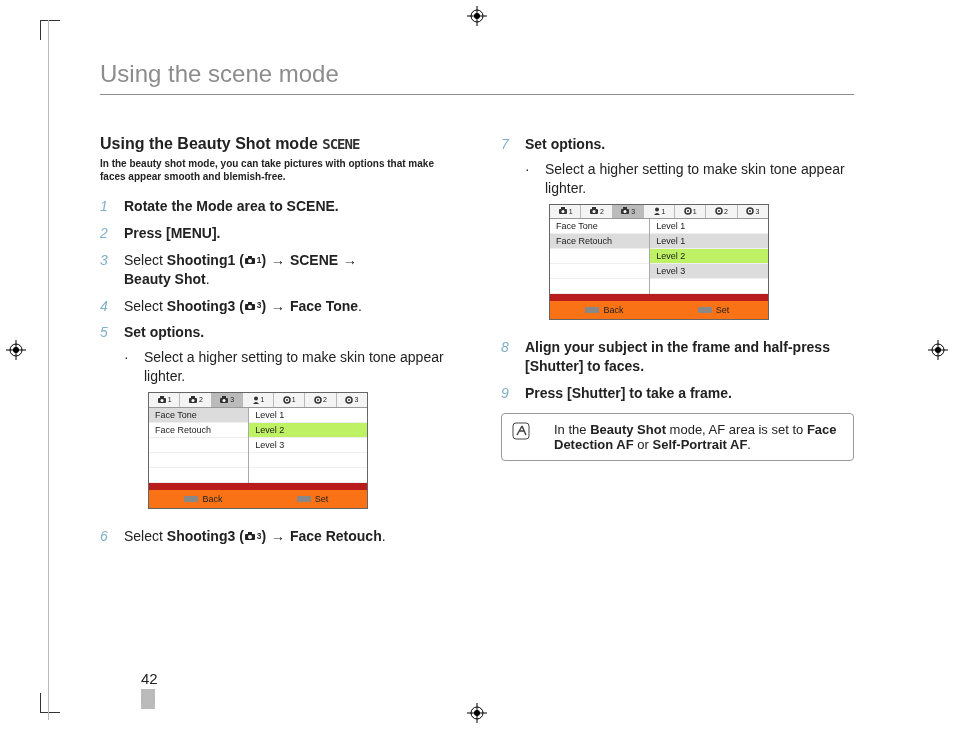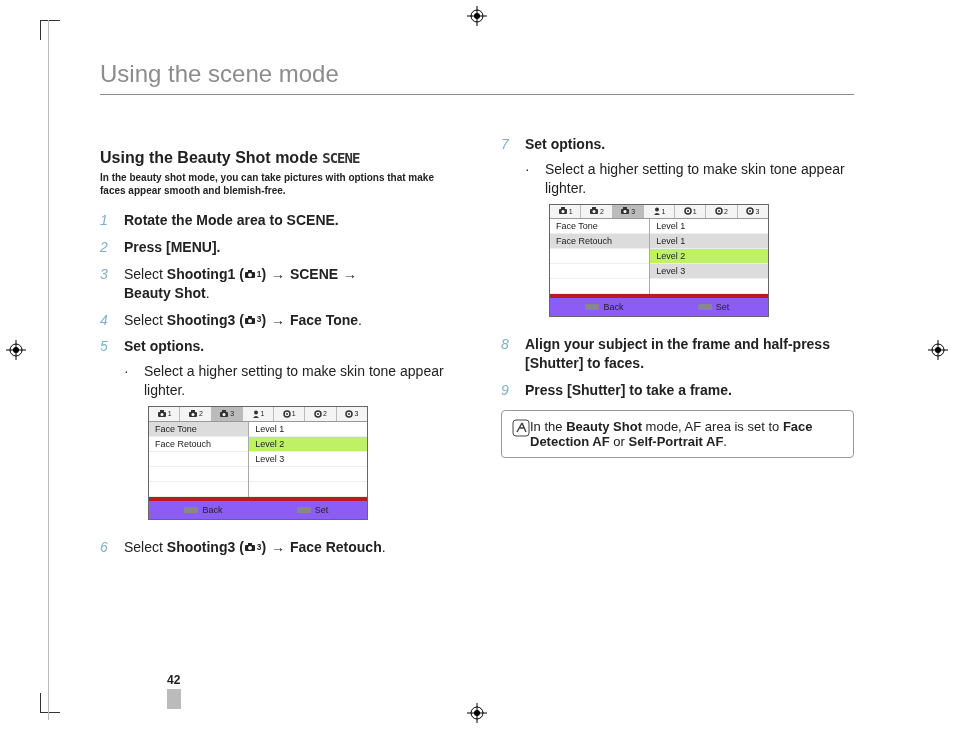--- a/index.html
+++ b/index.html
@@ -23,21 +23,21 @@
   .reg-right{ position: absolute; right: 6px; top: 48%; transform: translateY(-50%); }
   .page-title {
     color: #8c8c8c;
     font-size: 24px;
     border-bottom: 1px solid #8c8c8c;
     padding-bottom: 6px;
     margin-bottom: 40px;
   }
   .columns { display: flex; gap: 48px; }
   .col { flex: 1; min-width: 0; }
-  .section-heading { font-size: 16px; font-weight: bold; margin-bottom: 4px; margin-top: 14px; }
+  .section-heading { font-size: 16px; font-weight: bold; margin-bottom: 4px; }
   .section-heading .modeword { font-family: monospace; letter-spacing: -1px; font-size: 14px; color:#333;}
   .section-sub { font-size: 10px; font-weight: bold; margin-bottom: 14px; line-height: 1.3; }
   ol.steps { padding: 0; margin: 0; list-style: none; }
   ol.steps > li { display: flex; gap: 10px; margin-bottom: 8px; font-size: 14px; line-height: 1.35; }
   .numcol { color: #7fb0c9; font-style: italic; width: 14px; flex-shrink: 0; font-weight: 500;}
   .stepbody { flex: 1; }
   .stepbody b { font-weight: bold; }
   .sub-bullet { display: flex; gap: 10px; margin: 6px 0 6px 0; font-size: 14px; }
   .sub-bullet .dot { width: 10px; flex-shrink: 0; }
   .cam-icon { display:inline-flex; align-items:center; gap:1px; font-size: 10px; }
@@ -49,28 +49,28 @@
   .menu-fig .tab { flex:1; text-align:center; padding:2px 0; border-right:1px solid #bbb; display:flex; align-items:center; justify-content:center; gap:1px;}
   .menu-fig .tab:last-child{border-right:none;}
   .menu-fig .tab.sel { background:#bbb; }
   .menu-fig .body { display:flex; }
   .menu-fig .left { width: 46%; border-right:1px solid #aaa; }
   .menu-fig .right { flex:1;text-align:right; }
   .menu-fig .row { padding: 3px 6px; border-bottom:1px solid #eee; height: 15px; display:flex; align-items:center;}
   .menu-fig .row.blank { height: 15px; }
   .menu-fig .row.sel-l { background:#dcdcdc; }
   .menu-fig .row.sel-r { background:#bef264; }
-  .menu-fig .footer { display:flex; border-top:4px solid #b91c1c; background:#8b5cf6; }
+  .menu-fig .footer { display:flex; border-top:7px solid #b91c1c; background:#f97316; }
   .menu-fig .footer .fbtn { flex:1; text-align:center; padding:3px 0; display:flex; align-items:center; justify-content:center; gap:4px;}
   .menu-fig .footer .pill { width:14px; height:6px; background:#888; display:inline-block; border-radius:1px;}
 
-  .note-box { border:1px solid #999; border-radius:4px; padding:8px 10px; font-size:13px; display:flex; gap:0; margin-top:10px; }
+  .note-box { border:1px solid #999; border-radius:4px; padding:8px 10px; font-size:13px; display:flex; gap:24px; margin-top:10px; }
   .note-box .nicon { flex-shrink:0; }
 
-  .page-number { position:absolute; bottom: 24px; left: 167px; font-size: 12px; font-weight: bold;}
+  .page-number { position:absolute; bottom: 24px; left: 141px; font-size: 15px; font-weight: normal;}
   .page-number-bar { width: 14px; height: 20px; background:#bbb; margin-top:2px;}
 
 </style>
 </head>
 <body>
 
 <div class="crop-mark crop-tl"></div>
 <div class="crop-mark crop-bl"></div>
 <div class="crop-mark crop-v"></div>
 <div class="reg-center-top"><svg width="20" height="20">

